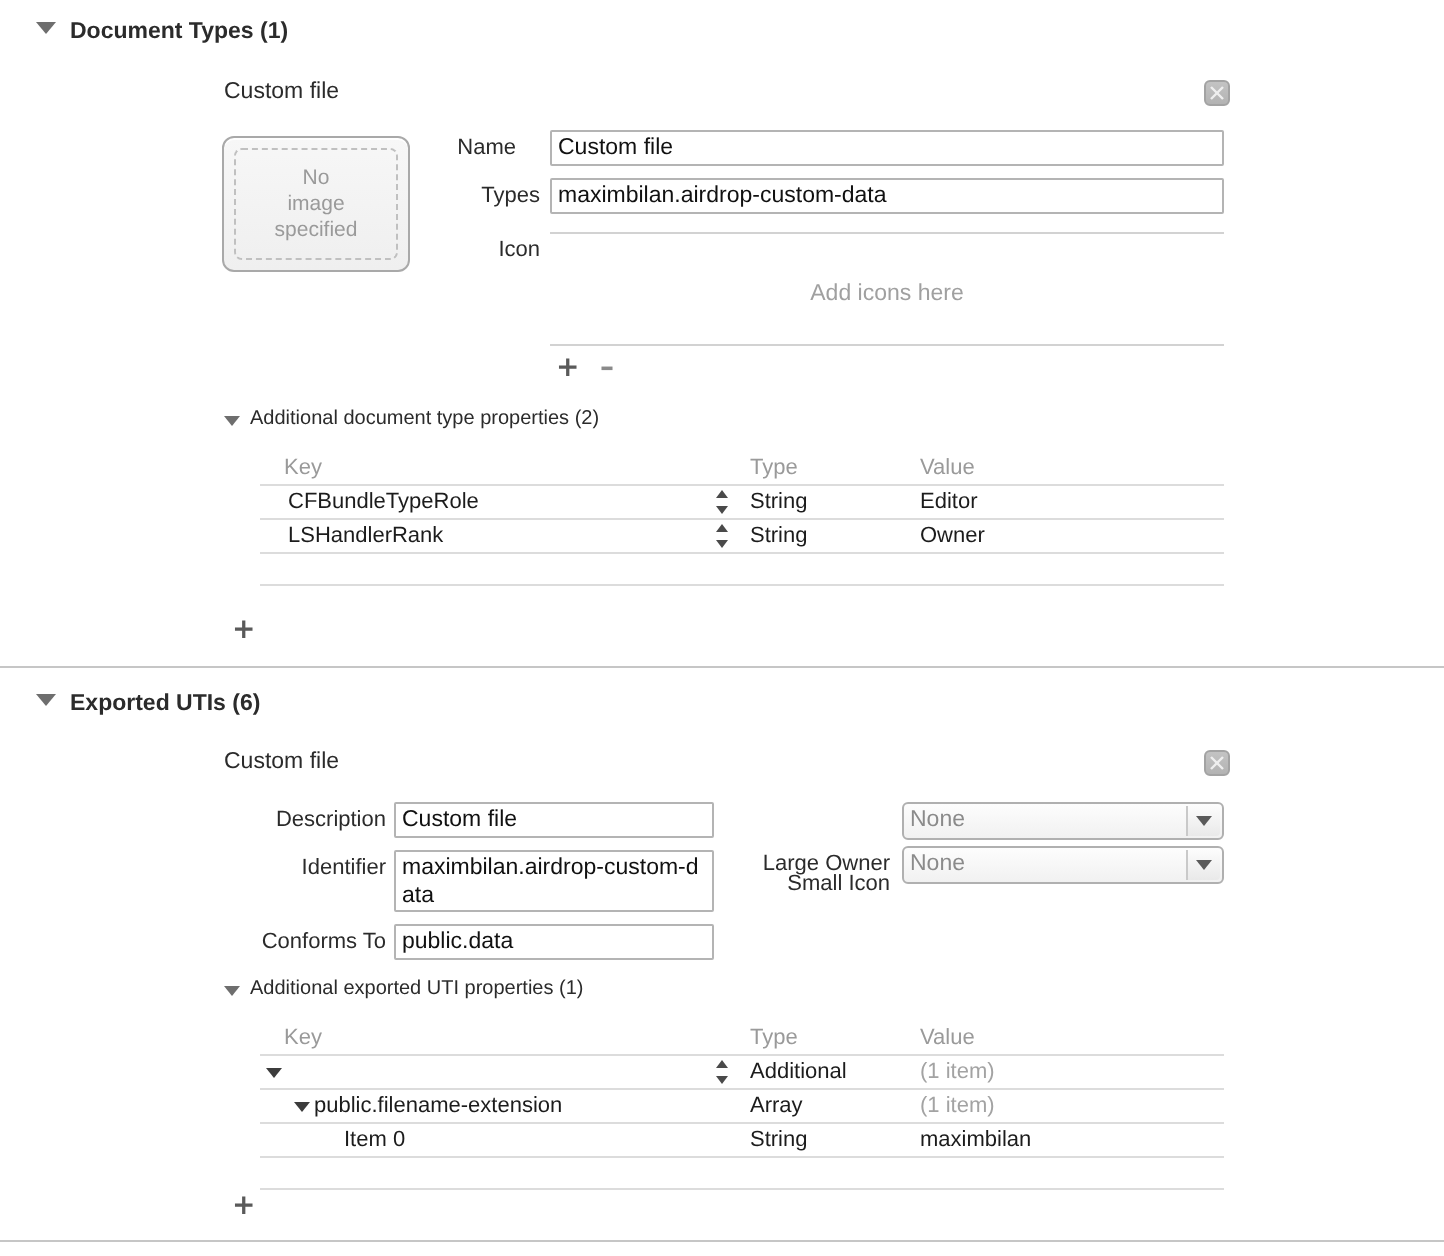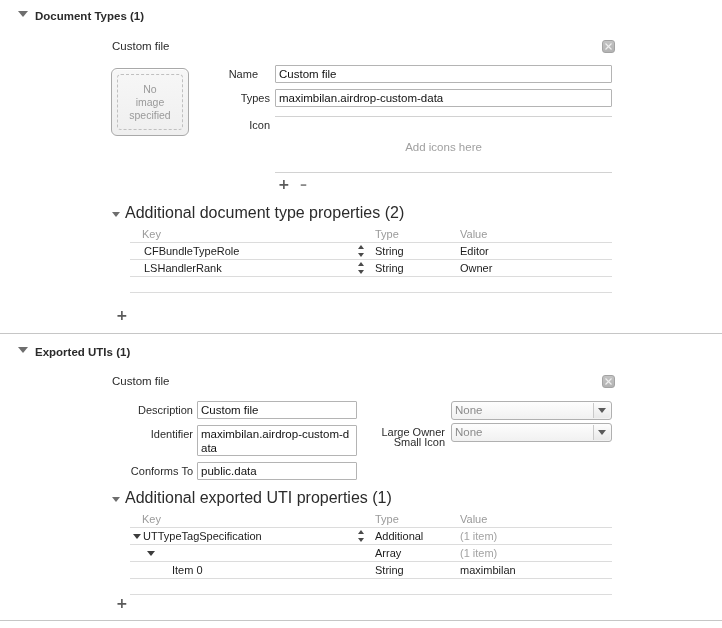--- a/index.html
+++ b/index.html
@@ -49,21 +49,21 @@
     border-right-width: 4px;
     border-top-width: 5px;
     margin-right: 5px;
   }
 
   
   .sub-header {
     position: absolute;
     display: flex;
     align-items: center;
-    font-size: 16px;
+    font-size: 10px;
     font-weight: normal;
     color: #2b2b2b;
   }
 
   
   .item-title {
     position: absolute;
     font-size: 11.5px;
     color: #2b2b2b;
   }
@@ -239,21 +239,21 @@
 
 <div class="item-title" style="left:112px; top:40px;">Custom file</div>
 
 <div class="closebtn" style="left:602px; top:40px;">
   <svg width="11" height="11" viewBox="0 0 11 11" aria-hidden="true">
     <line x1="2.5" y1="2.5" x2="8.5" y2="8.5" stroke="#efefef" stroke-width="1.2"></line>
     <line x1="8.5" y1="2.5" x2="2.5" y2="8.5" stroke="#efefef" stroke-width="1.2"></line>
   </svg>
 </div>
 
-<div class="imagewell" style="left:111px; top:68px; width:78px; height:68px;">
+<div class="imagewell" style="left:111px; top:68px; width:94px; height:68px;">
   <div class="inner">
     <span>No</span>
     <span>image</span>
     <span>specified</span>
   </div>
 </div>
 
 <div class="flabel" style="left:188px; top:68px; width:70px;">Name</div>
 <div class="tfield" style="left:275px; top:65px; width:337px; height:18px;">Custom file</div>
 
@@ -304,21 +304,21 @@
   <div class="rowline" style="top:50px;"></div>
   <div class="rowline" style="top:66px;"></div>
 </div>
 
 <div class="glyphbtn" style="left:116px; top:308px;">+</div>
 
 <div class="hline dark" style="left:0px; top:333px; width:722px;"></div>
 
 <div class="section-header" style="left:18px; top:346px;">
   <span class="tri"></span>
-  <span>Exported UTIs (1)</span>
+  <span>Exported UTIs (6)</span>
 </div>
 
 <div class="item-title" style="left:112px; top:375px;">Custom file</div>
 
 <div class="closebtn" style="left:602px; top:375px;">
   <svg width="11" height="11" viewBox="0 0 11 11" aria-hidden="true">
     <line x1="2.5" y1="2.5" x2="8.5" y2="8.5" stroke="#efefef" stroke-width="1.2"></line>
     <line x1="8.5" y1="2.5" x2="2.5" y2="8.5" stroke="#efefef" stroke-width="1.2"></line>
   </svg>
 </div>
@@ -356,32 +356,32 @@
 <div class="tbl" id="tbl-uti" style="left:130px; top:511px; width:482px; height:86px;">
   <div class="thead" style="top:0;">
     <div class="cell" style="left:12px;">Key</div>
     <div class="cell" style="left:245px;">Type</div>
     <div class="cell" style="left:330px;">Value</div>
   </div>
   <div class="rowline" style="top:16px;"></div>
 
   <div class="trow" style="top:17px;">
     <div class="row-disclosure" style="left:3px; top:6px;"></div>
-    <div class="cell" style="left:13px;">UTTypeTagSpecification</div>
     <div class="stepper" style="left:228px; top:1px;">
         <i class="up"></i>
         <i class="dn"></i>
       </div>
     <div class="cell" style="left:245px;">Additional</div>
     <div class="cell muted" style="left:330px;">(1 item)</div>
   </div>
   <div class="rowline" style="top:33px;"></div>
 
   <div class="trow" style="top:34px;">
     <div class="row-disclosure" style="left:17px; top:6px;"></div>
+    <div class="cell" style="left:27px;">public.filename-extension</div>
     <div class="cell" style="left:245px;">Array</div>
     <div class="cell muted" style="left:330px;">(1 item)</div>
   </div>
   <div class="rowline" style="top:50px;"></div>
 
   <div class="trow" style="top:51px;">
     <div class="cell" style="left:42px;">Item 0</div>
     <div class="cell" style="left:245px;">String</div>
     <div class="cell" style="left:330px;">maximbilan</div>
   </div>

